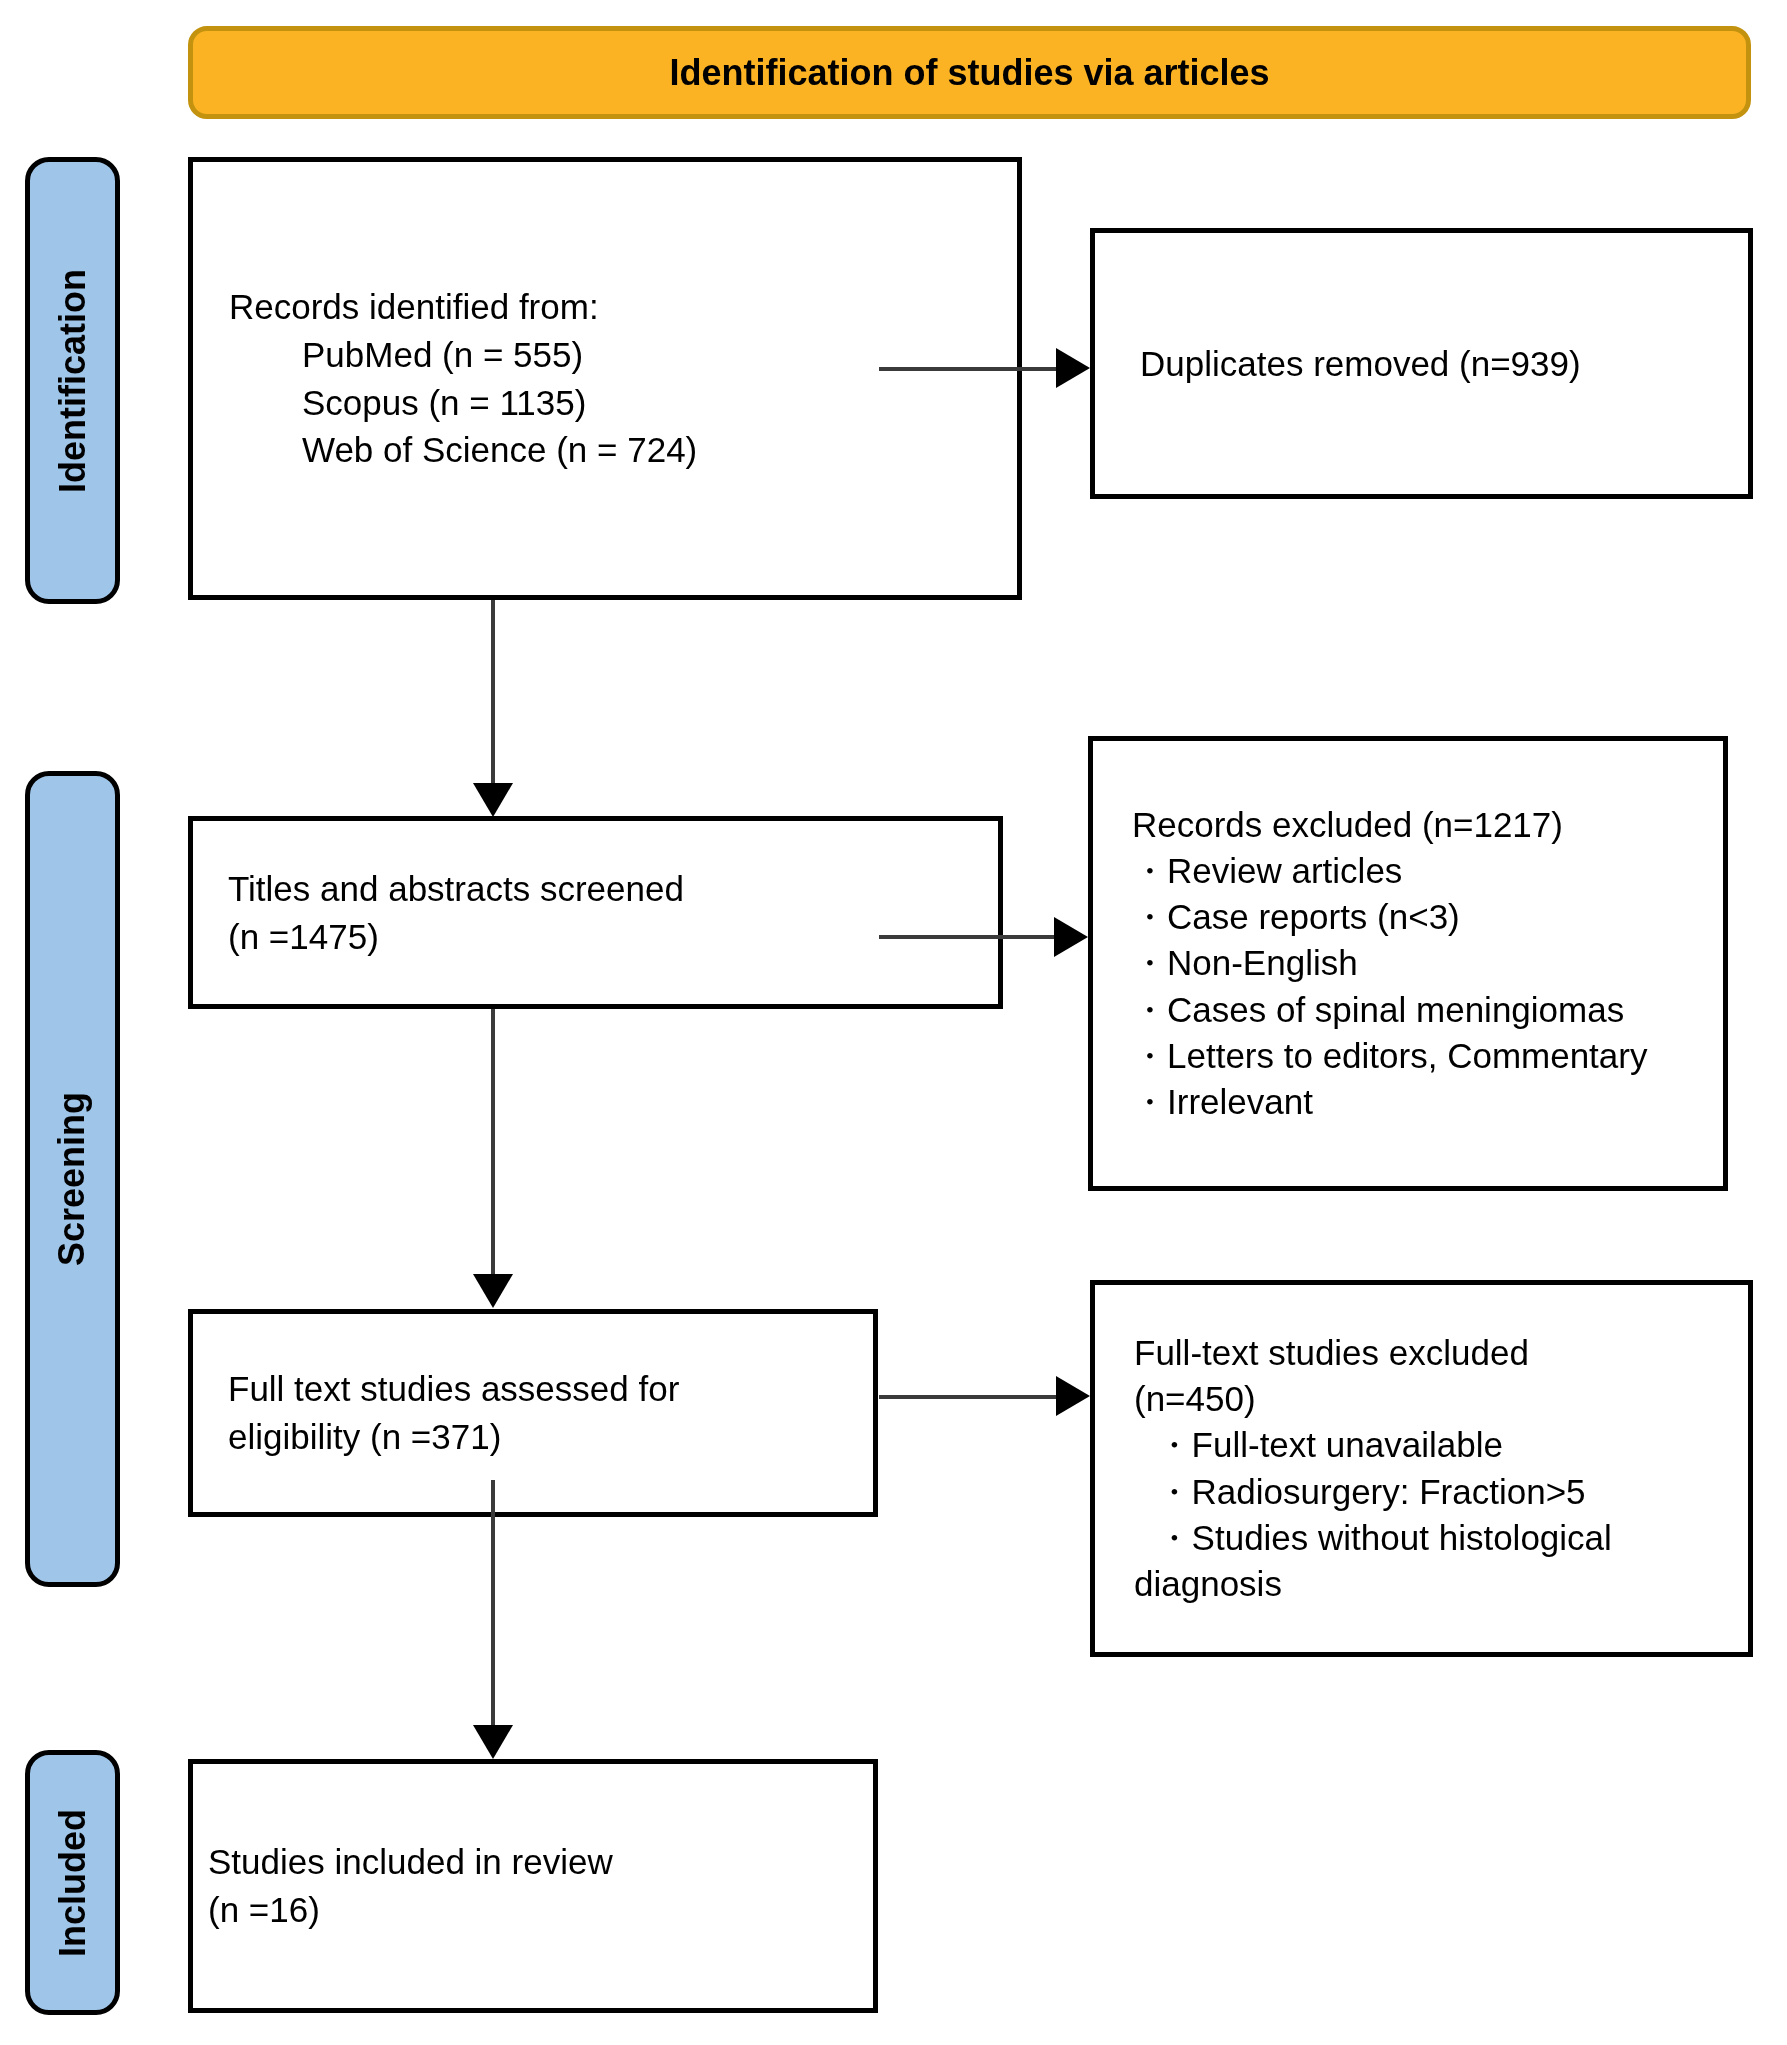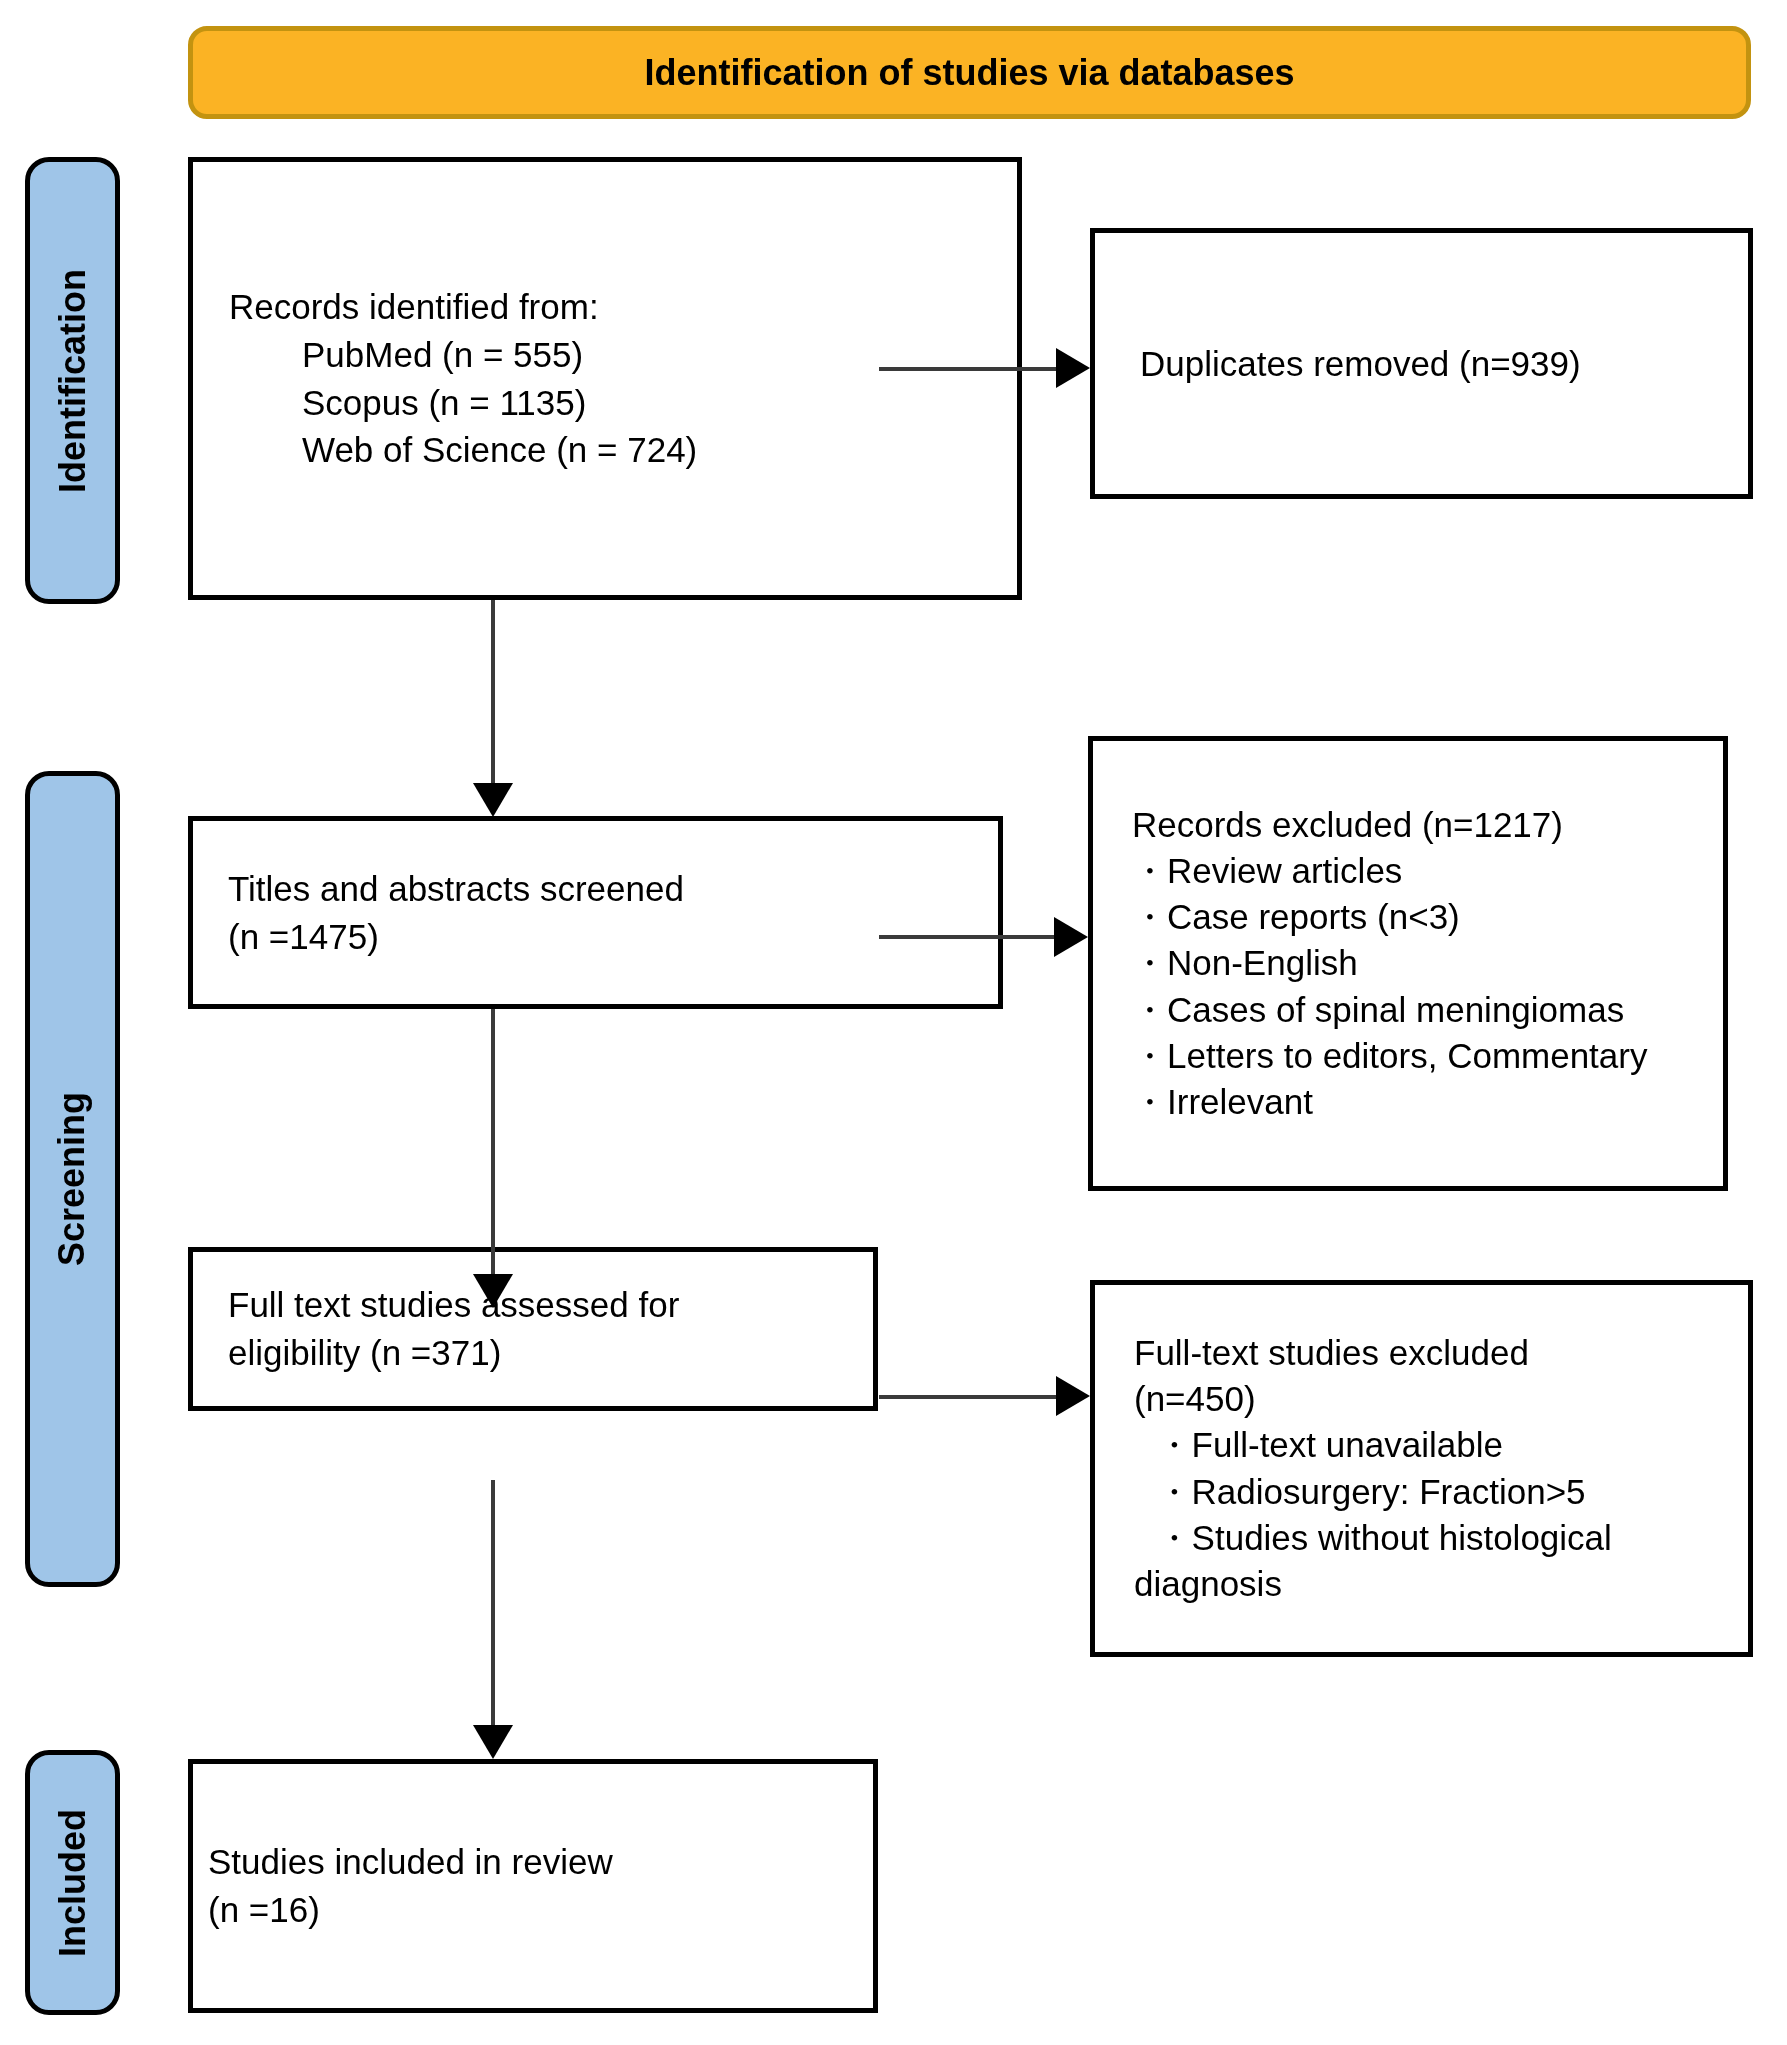--- a/index.html
+++ b/index.html
@@ -47,21 +47,21 @@
     border:5px solid #000000;
     box-sizing:border-box;
     display:flex; flex-direction:column; justify-content:center;
     font-size:35px; line-height:1.36;
   }
   .box-records{ left:188px; top:157px; width:834px; height:443px; padding-left:36px; }
   .box-records .sub{ padding-left:73px; }
   .box-duplicates{ left:1090px; top:228px; width:663px; height:271px; padding-left:45px; }
   .box-titles{ left:188px; top:816px; width:815px; height:193px; padding-left:35px; }
   .box-excluded1{ left:1088px; top:736px; width:640px; height:455px; padding-left:39px; line-height:1.32; }
-  .box-fulltext{ left:188px; top:1247px; width:690px; height:164px; padding-left:35px; }
+  .box-fulltext{ left:188px; top:1309px; width:690px; height:208px; padding-left:35px; }
   .box-excluded2{ left:1090px; top:1280px; width:663px; height:377px; padding-left:39px; line-height:1.32; }
   .box-included{ left:188px; top:1759px; width:690px; height:254px; padding-left:15px; }
   .bullet-line .bullet{ display:inline-block; }
   .box-excluded2 .bullet-line{ margin-left:22.6px; }
   
   .vline{ position:absolute; width:3.8px; background:#3A3A3A; }
   .hline{ position:absolute; height:3.8px; background:#3A3A3A; }
   .arr-down{
     position:absolute; width:0; height:0;
     border-left:20px solid transparent;
@@ -85,21 +85,21 @@
   .h2{ left:879px; top:935px; width:177px; }
   .ah2{ left:1054px; top:917px; }
   .h3{ left:879px; top:1395px; width:180px; }
   .ah3{ left:1056px; top:1376px; }
 </style>
 </head>
 <body>
 
 <div class="canvas">
 
-  <div class="banner">Identification of studies via databases</div>
+  <div class="banner">Identification of studies via articles</div>
 
   <div class="stage stage-identification">
     <span class="vtext">Identification</span>
   </div>
   <div class="stage stage-screening">
     <span class="vtext">Screening</span>
   </div>
   <div class="stage stage-included">
     <span class="vtext">Included</span>
   </div>

